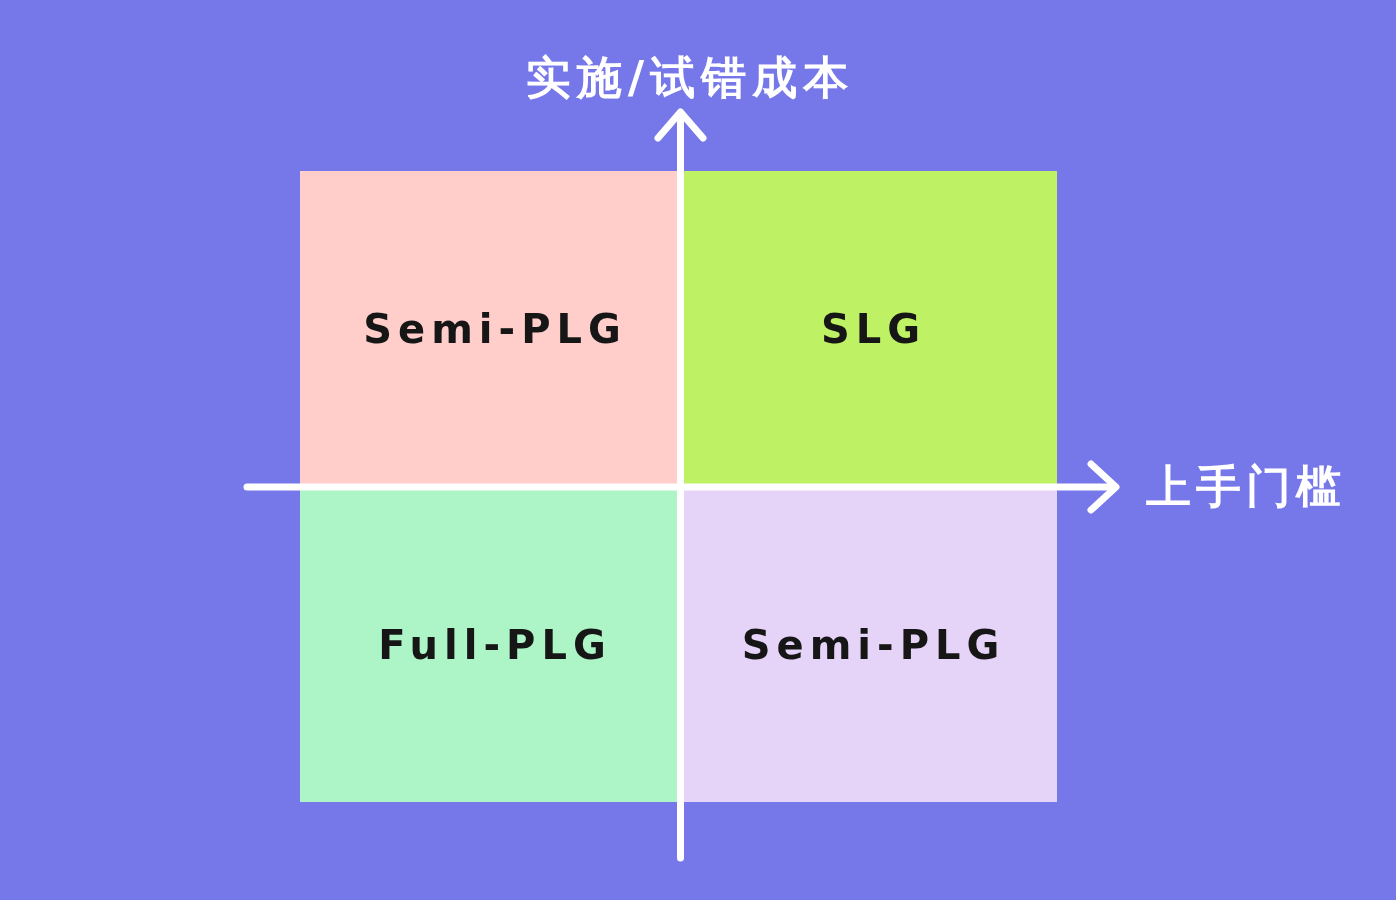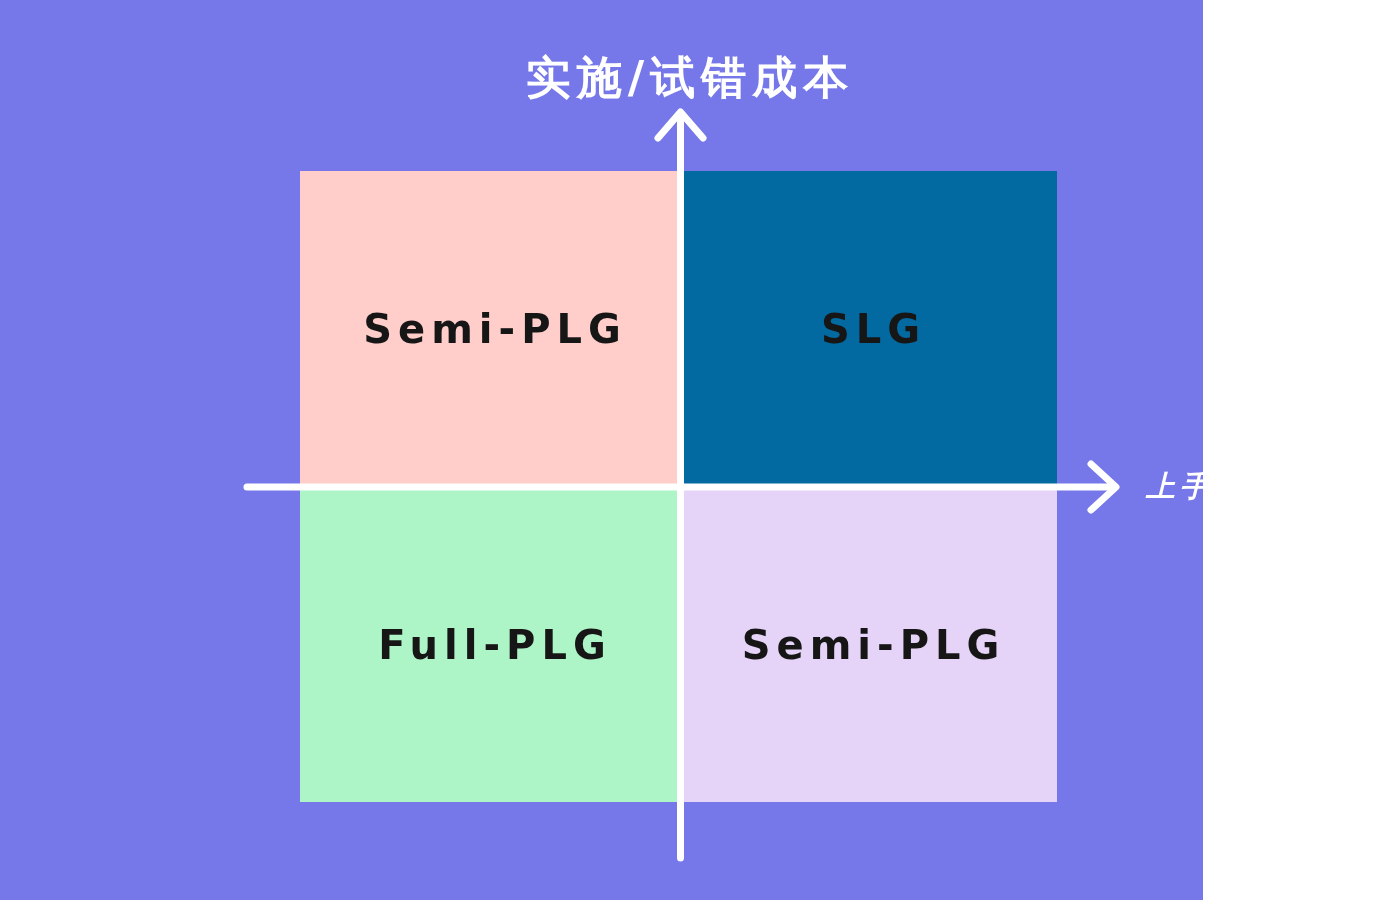--- a/index.html
+++ b/index.html
@@ -5,47 +5,45 @@
   html, body {
     margin: 0;
     padding: 0;
     width: 1396px;
     height: 900px;
     overflow: hidden;
     font-family: "DejaVu Sans", "Liberation Sans", sans-serif;
   }
   .stage {
     position: relative;
-    width: 1195px;
+    width: 1396px;
     height: 900px;
     background: #7678EA; 
-    padding-left: 8px;
   }
   .y-axis-title {
     position: absolute;
     top: 48px;
     left: 690px;
     transform: translateX(-50%);
     color: #FFFFFF;
     font-size: 45px;
     font-weight: bold;
     letter-spacing: 6px;
     white-space: nowrap;
   }
   .x-axis-title {
     position: absolute;
     left: 1146px;
     top: 487px;
     transform: translateY(-50%);
     color: #FFFFFF;
-    font-size: 29px;
+    font-size: 45px;
     font-weight: bold;
     letter-spacing: 5px;
     white-space: nowrap;
-    font-style: italic;
   }
   .quadrants {
     position: absolute;
     left: 300px;
     top: 171px;
     width: 757px;
     height: 631px;
     display: grid;
     grid-template-columns: 384px 373px;
     grid-template-rows: 316px 315px;
@@ -84,21 +82,21 @@
   <div class="x-axis-title">上手门槛</div>
 
   <div class="quadrants">
 
     <div class="q" style="background-color: rgb(255, 205, 202);">
       <div class="q-label">
         <div>Semi-PLG</div>
       </div>
     </div>
 
-    <div class="q" style="background-color: #0369a1;">
+    <div class="q" style="background-color: #bef264;">
       <div class="q-label">SLG</div>
     </div>
 
     <div class="q" style="background-color: rgb(173, 245, 198); justify-content: center;">
       <div class="q-label">Full-PLG</div>
     </div>
 
     <div class="q" style="background-color: rgb(230, 211, 248);">
       <div class="q-label">Semi-PLG</div>
     </div>

